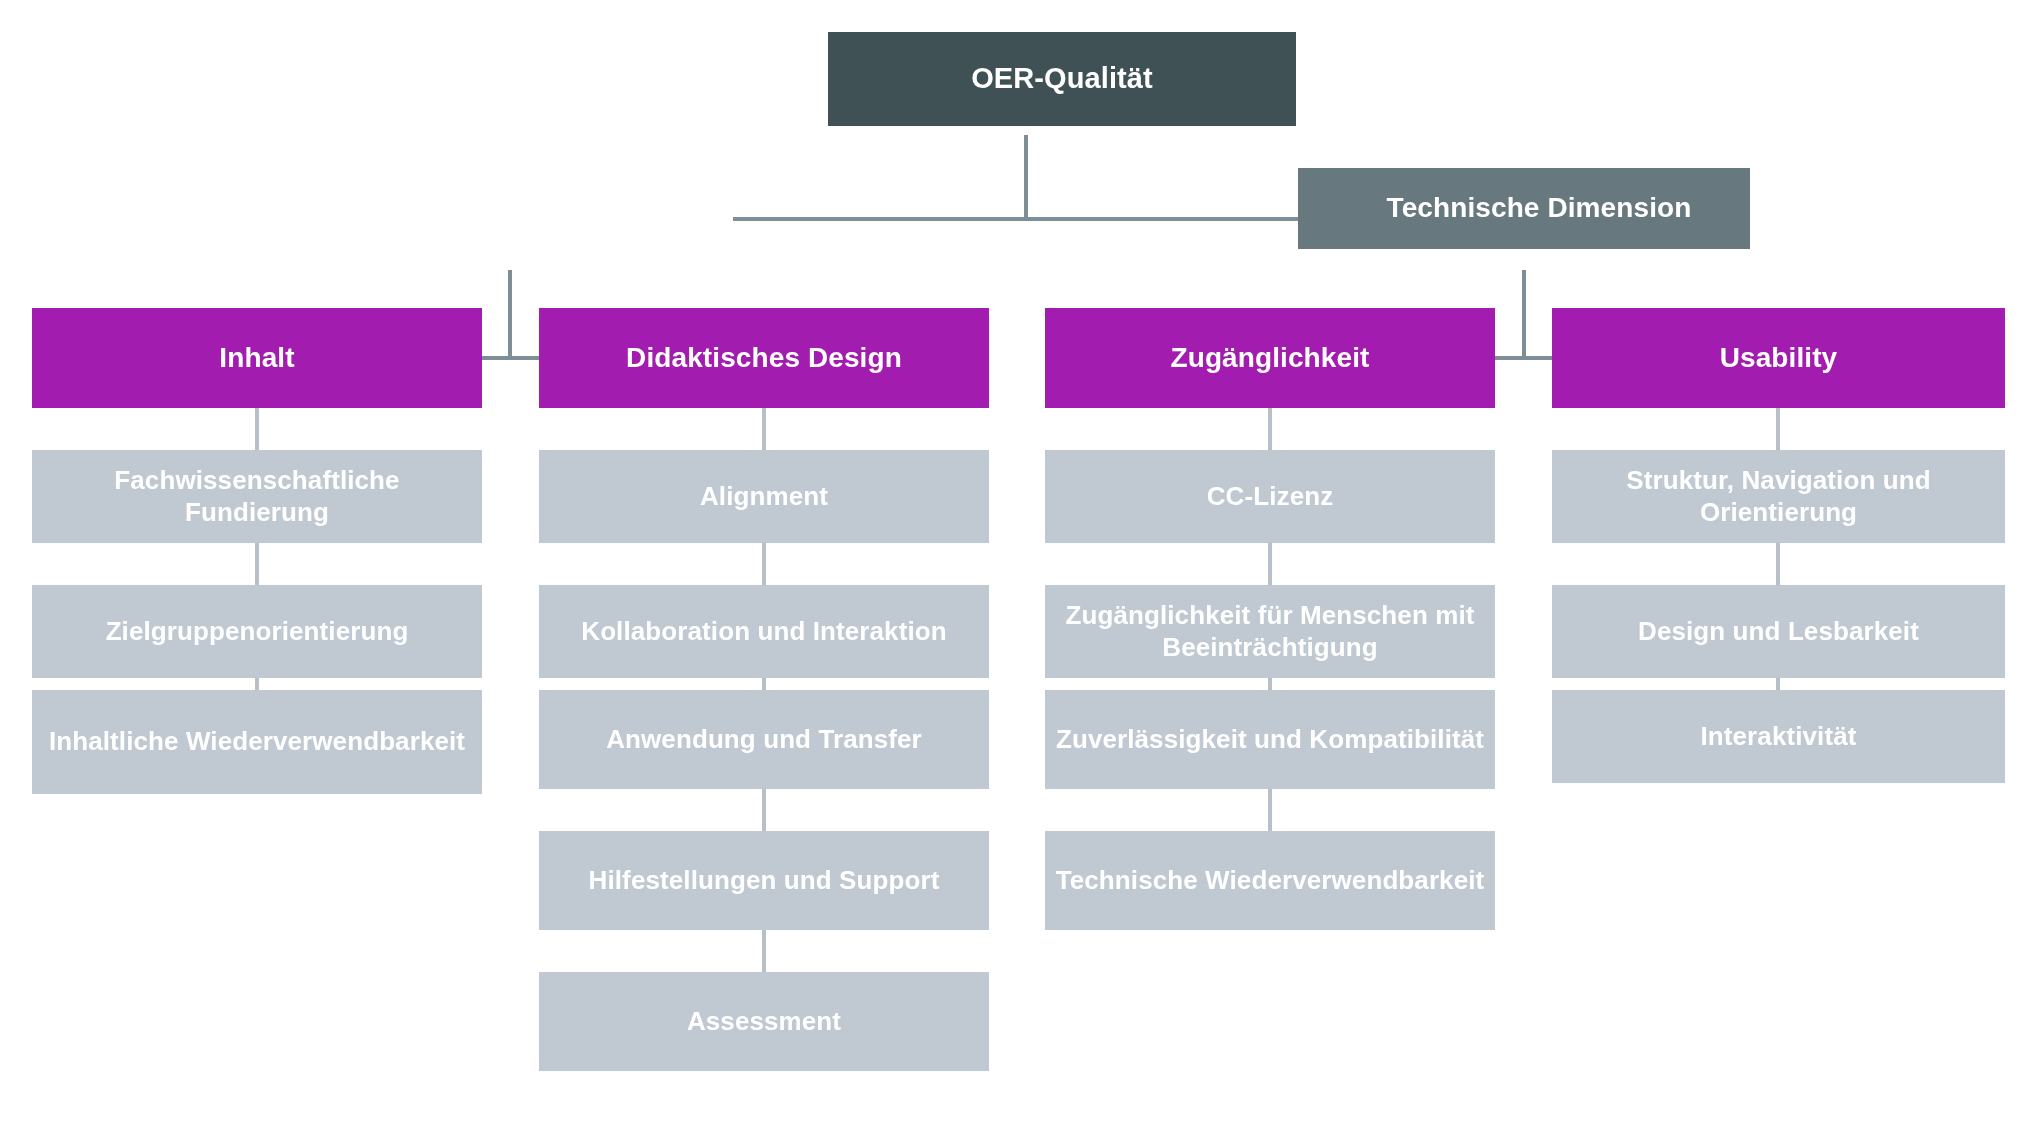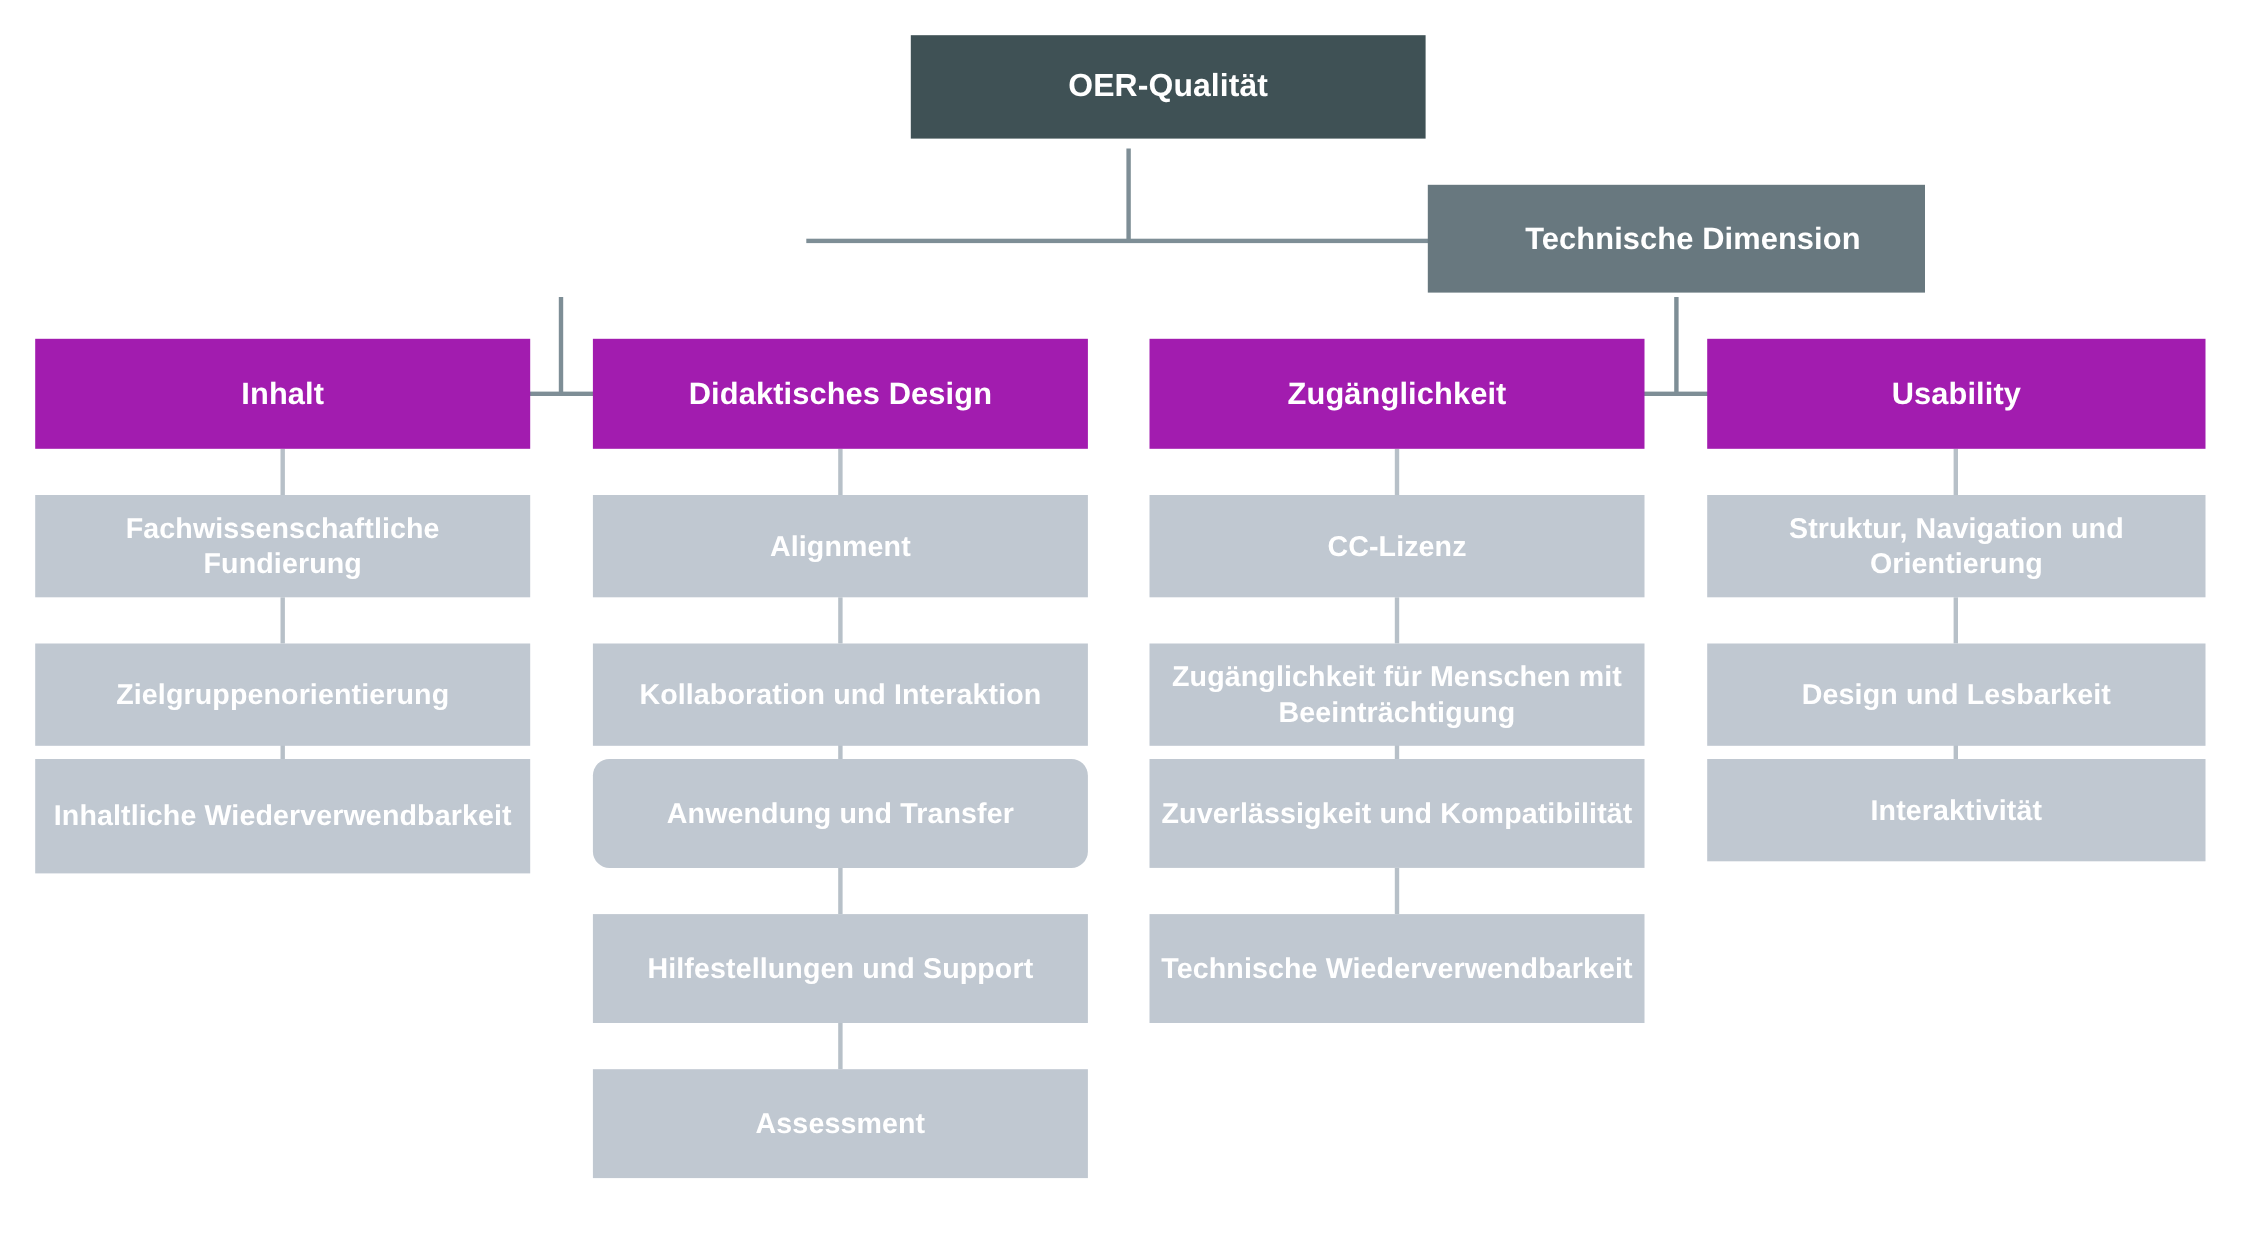--- a/index.html
+++ b/index.html
@@ -59,37 +59,37 @@
   <div class="conn v light" style="left:1268px;top:648px;height:42px;"></div>
   <div class="conn v light" style="left:1268px;top:789px;height:42px;"></div>
 
   <div class="conn v light" style="left:1776px;top:408px;height:42px;"></div>
   <div class="conn v light" style="left:1776px;top:543px;height:42px;"></div>
   <div class="conn v light" style="left:1776px;top:648px;height:42px;"></div>
 
   <div class="node lvl-root" style="left:828px;top:32px;width:468px;height:94px;">OER-Qualität</div>
 
 
-  <div class="node lvl-dim" style="left:1298px;top:168px;width:452px;height:98px;padding-left:40px;">Technische Dimension</div>
+  <div class="node lvl-dim" style="left:1298px;top:168px;width:452px;height:81px;padding-left:40px;">Technische Dimension</div>
 
   <div class="node lvl-cat" style="left:32px;top:308px;width:450px;height:100px;">Inhalt</div>
 
   <div class="node lvl-cat" style="left:539px;top:308px;width:450px;height:100px;">Didaktisches Design</div>
 
   <div class="node lvl-cat" style="left:1045px;top:308px;width:450px;height:100px;">Zugänglichkeit</div>
 
   <div class="node lvl-cat" style="left:1552px;top:308px;width:453px;height:100px;">Usability</div>
 
   <div class="node lvl-leaf" style="left:32px;top:450px;width:450px;height:93px;">Fachwissenschaftliche Fundierung</div>
   <div class="node lvl-leaf" style="left:32px;top:585px;width:450px;height:93px;">Zielgruppenorientierung</div>
   <div class="node lvl-leaf" style="left:32px;top:690px;width:450px;height:104px;">Inhaltliche Wiederverwendbarkeit</div>
 
   <div class="node lvl-leaf" style="left:539px;top:450px;width:450px;height:93px;">Alignment</div>
   <div class="node lvl-leaf" style="left:539px;top:585px;width:450px;height:93px;">Kollaboration und Interaktion</div>
-  <div class="node lvl-leaf" style="left:539px;top:690px;width:450px;height:99px;border-radius:15px;">Anwendung und Transfer</div>
+  <div class="node lvl-leaf" style="left:539px;top:690px;width:450px;height:99px;">Anwendung und Transfer</div>
   <div class="node lvl-leaf" style="left:539px;top:831px;width:450px;height:99px;">Hilfestellungen und Support</div>
   <div class="node lvl-leaf" style="left:539px;top:972px;width:450px;height:99px;">Assessment</div>
 
   <div class="node lvl-leaf" style="left:1045px;top:450px;width:450px;height:93px;">CC-Lizenz</div>
   <div class="node lvl-leaf" style="left:1045px;top:585px;width:450px;height:93px;">Zugänglichkeit für Menschen mit Beeinträchtigung</div>
   <div class="node lvl-leaf" style="left:1045px;top:690px;width:450px;height:99px;">Zuverlässigkeit und Kompatibilität</div>
   <div class="node lvl-leaf" style="left:1045px;top:831px;width:450px;height:99px;">Technische Wiederverwendbarkeit</div>
 
   <div class="node lvl-leaf" style="left:1552px;top:450px;width:453px;height:93px;">Struktur, Navigation und Orientierung</div>
   <div class="node lvl-leaf" style="left:1552px;top:585px;width:453px;height:93px;">Design und Lesbarkeit</div>

